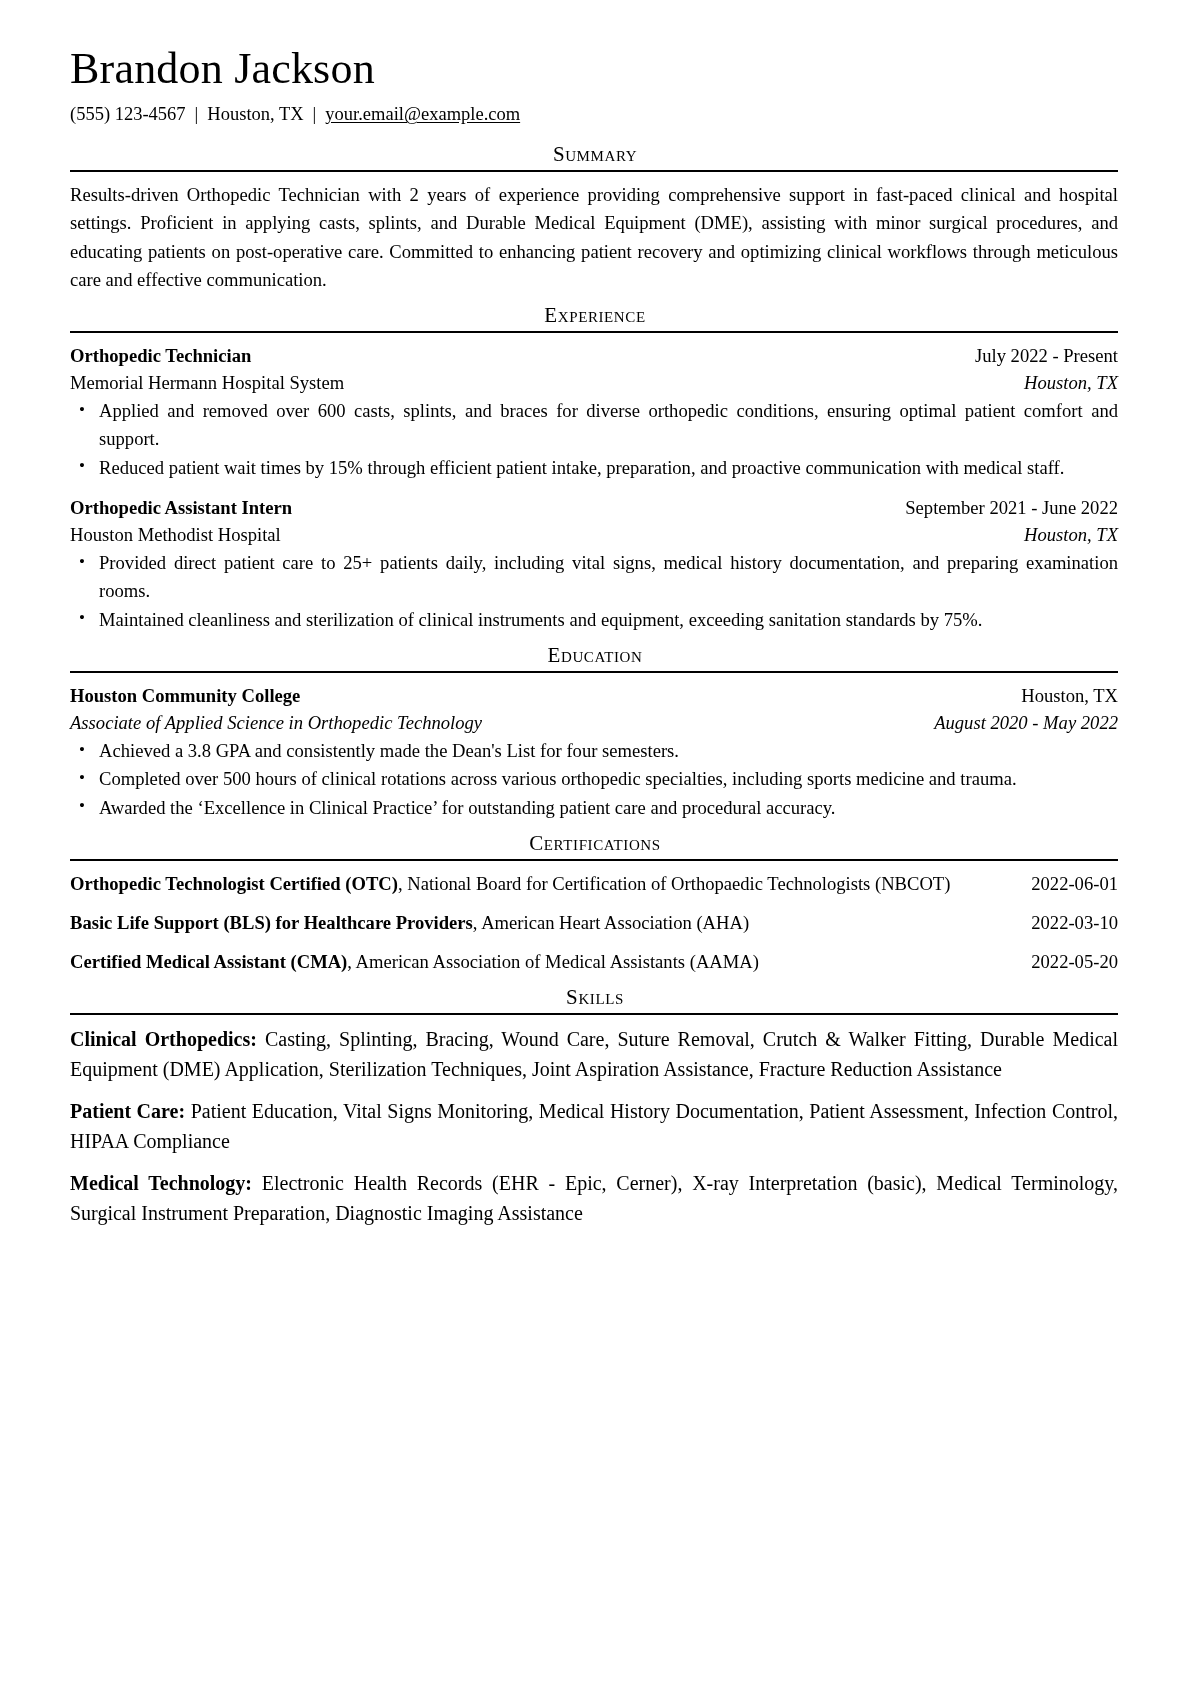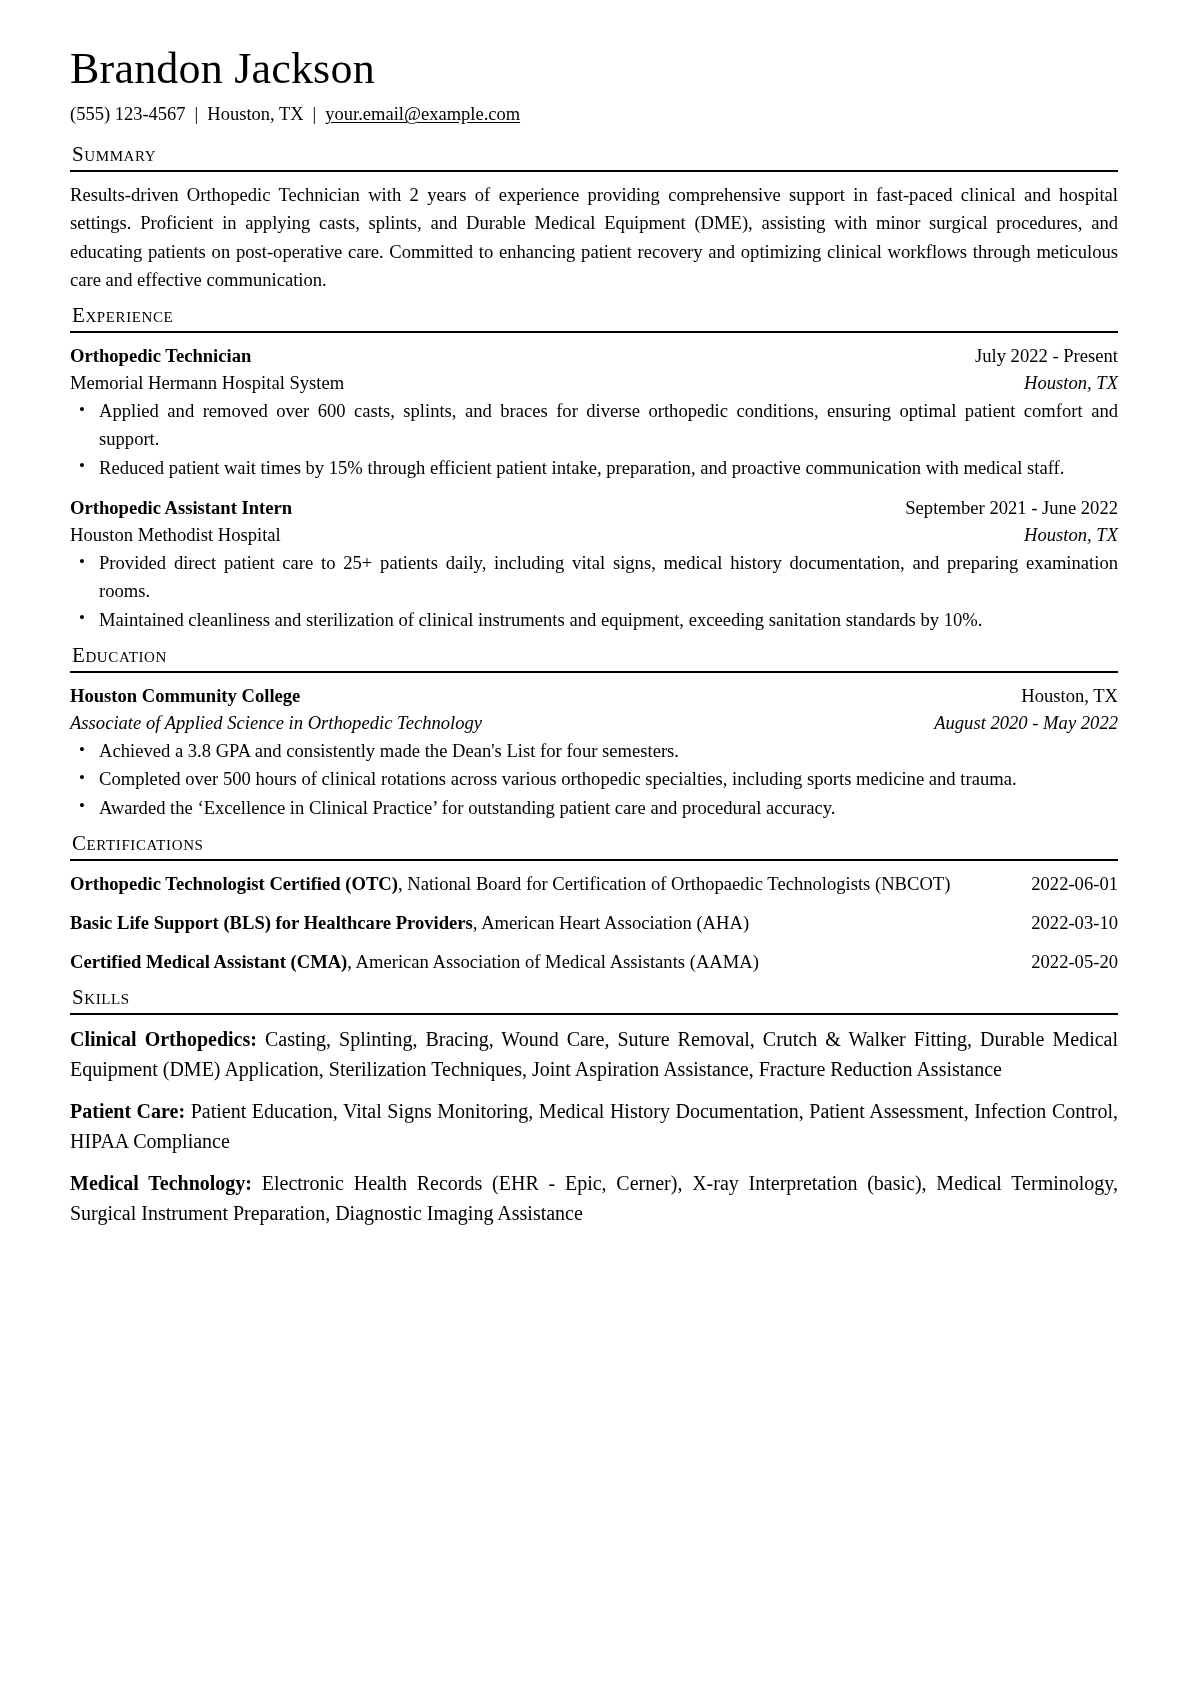--- a/index.html
+++ b/index.html
@@ -49,20 +49,21 @@
   .section {
     margin-top: 9px;
   }
   .sec-head {
     font-size: 21px;
     font-variant: small-caps;
     letter-spacing: 0.6px;
     line-height: 1.18;
     padding-left: 2px;
     margin: 0 0 3px 0;
+    text-align: center;
   }
   .sec-rule {
     border: 0;
     border-top: 2.4px solid #000;
     margin: 0 0 9px 0;
     width: 100%;
   }
 
   
   .para {
@@ -179,21 +180,21 @@
       <div class="entry-row">
         <span class="left bold">Orthopedic Assistant Intern</span>
         <span class="right">September 2021 - June 2022</span>
       </div>
       <div class="entry-row">
         <span class="left">Houston Methodist Hospital</span>
         <span class="right ital">Houston, TX</span>
       </div>
       <ul class="bullets">
         <li>Provided direct patient care to 25+ patients daily, including vital signs, medical history documentation, and preparing examination rooms.</li>
-        <li>Maintained cleanliness and sterilization of clinical instruments and equipment, exceeding sanitation standards by 10%.</li>
+        <li>Maintained cleanliness and sterilization of clinical instruments and equipment, exceeding sanitation standards by 75%.</li>
       </ul>
     </div>
   </div>
 
   <div class="section">
     <div class="sec-head">Education</div>
     <hr class="sec-rule">
 
     <div class="entry">
       <div class="entry-row">

